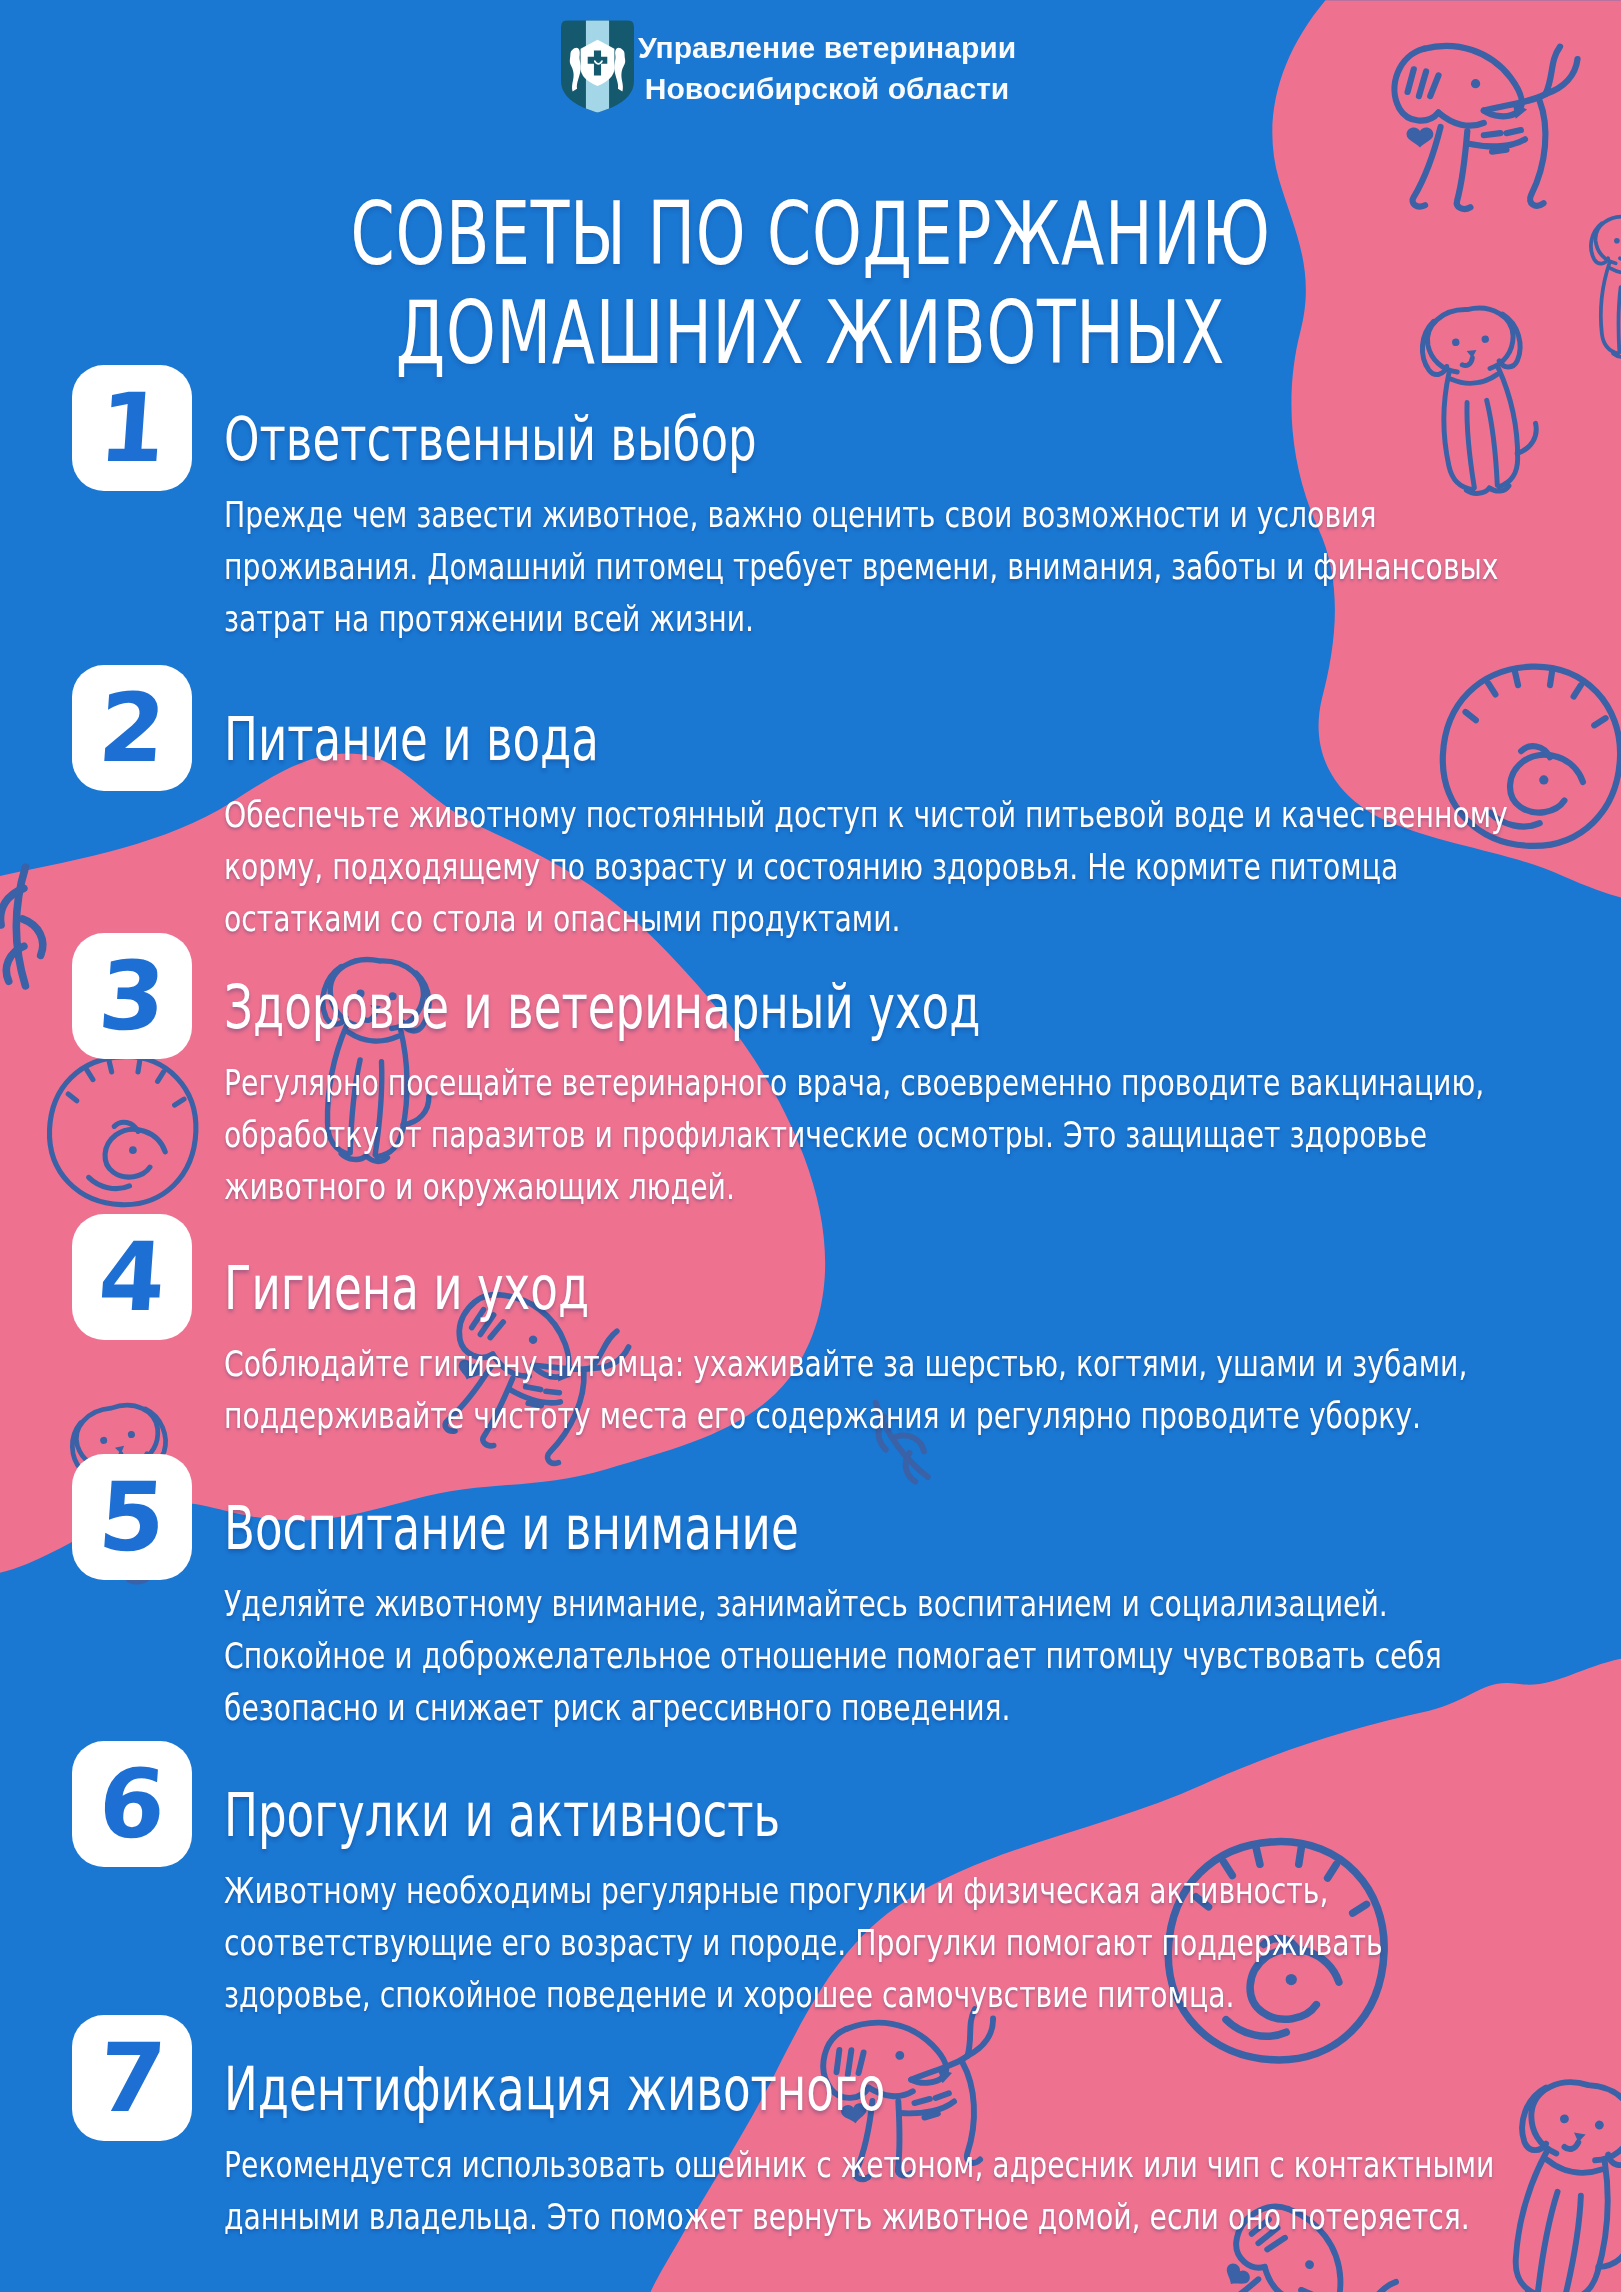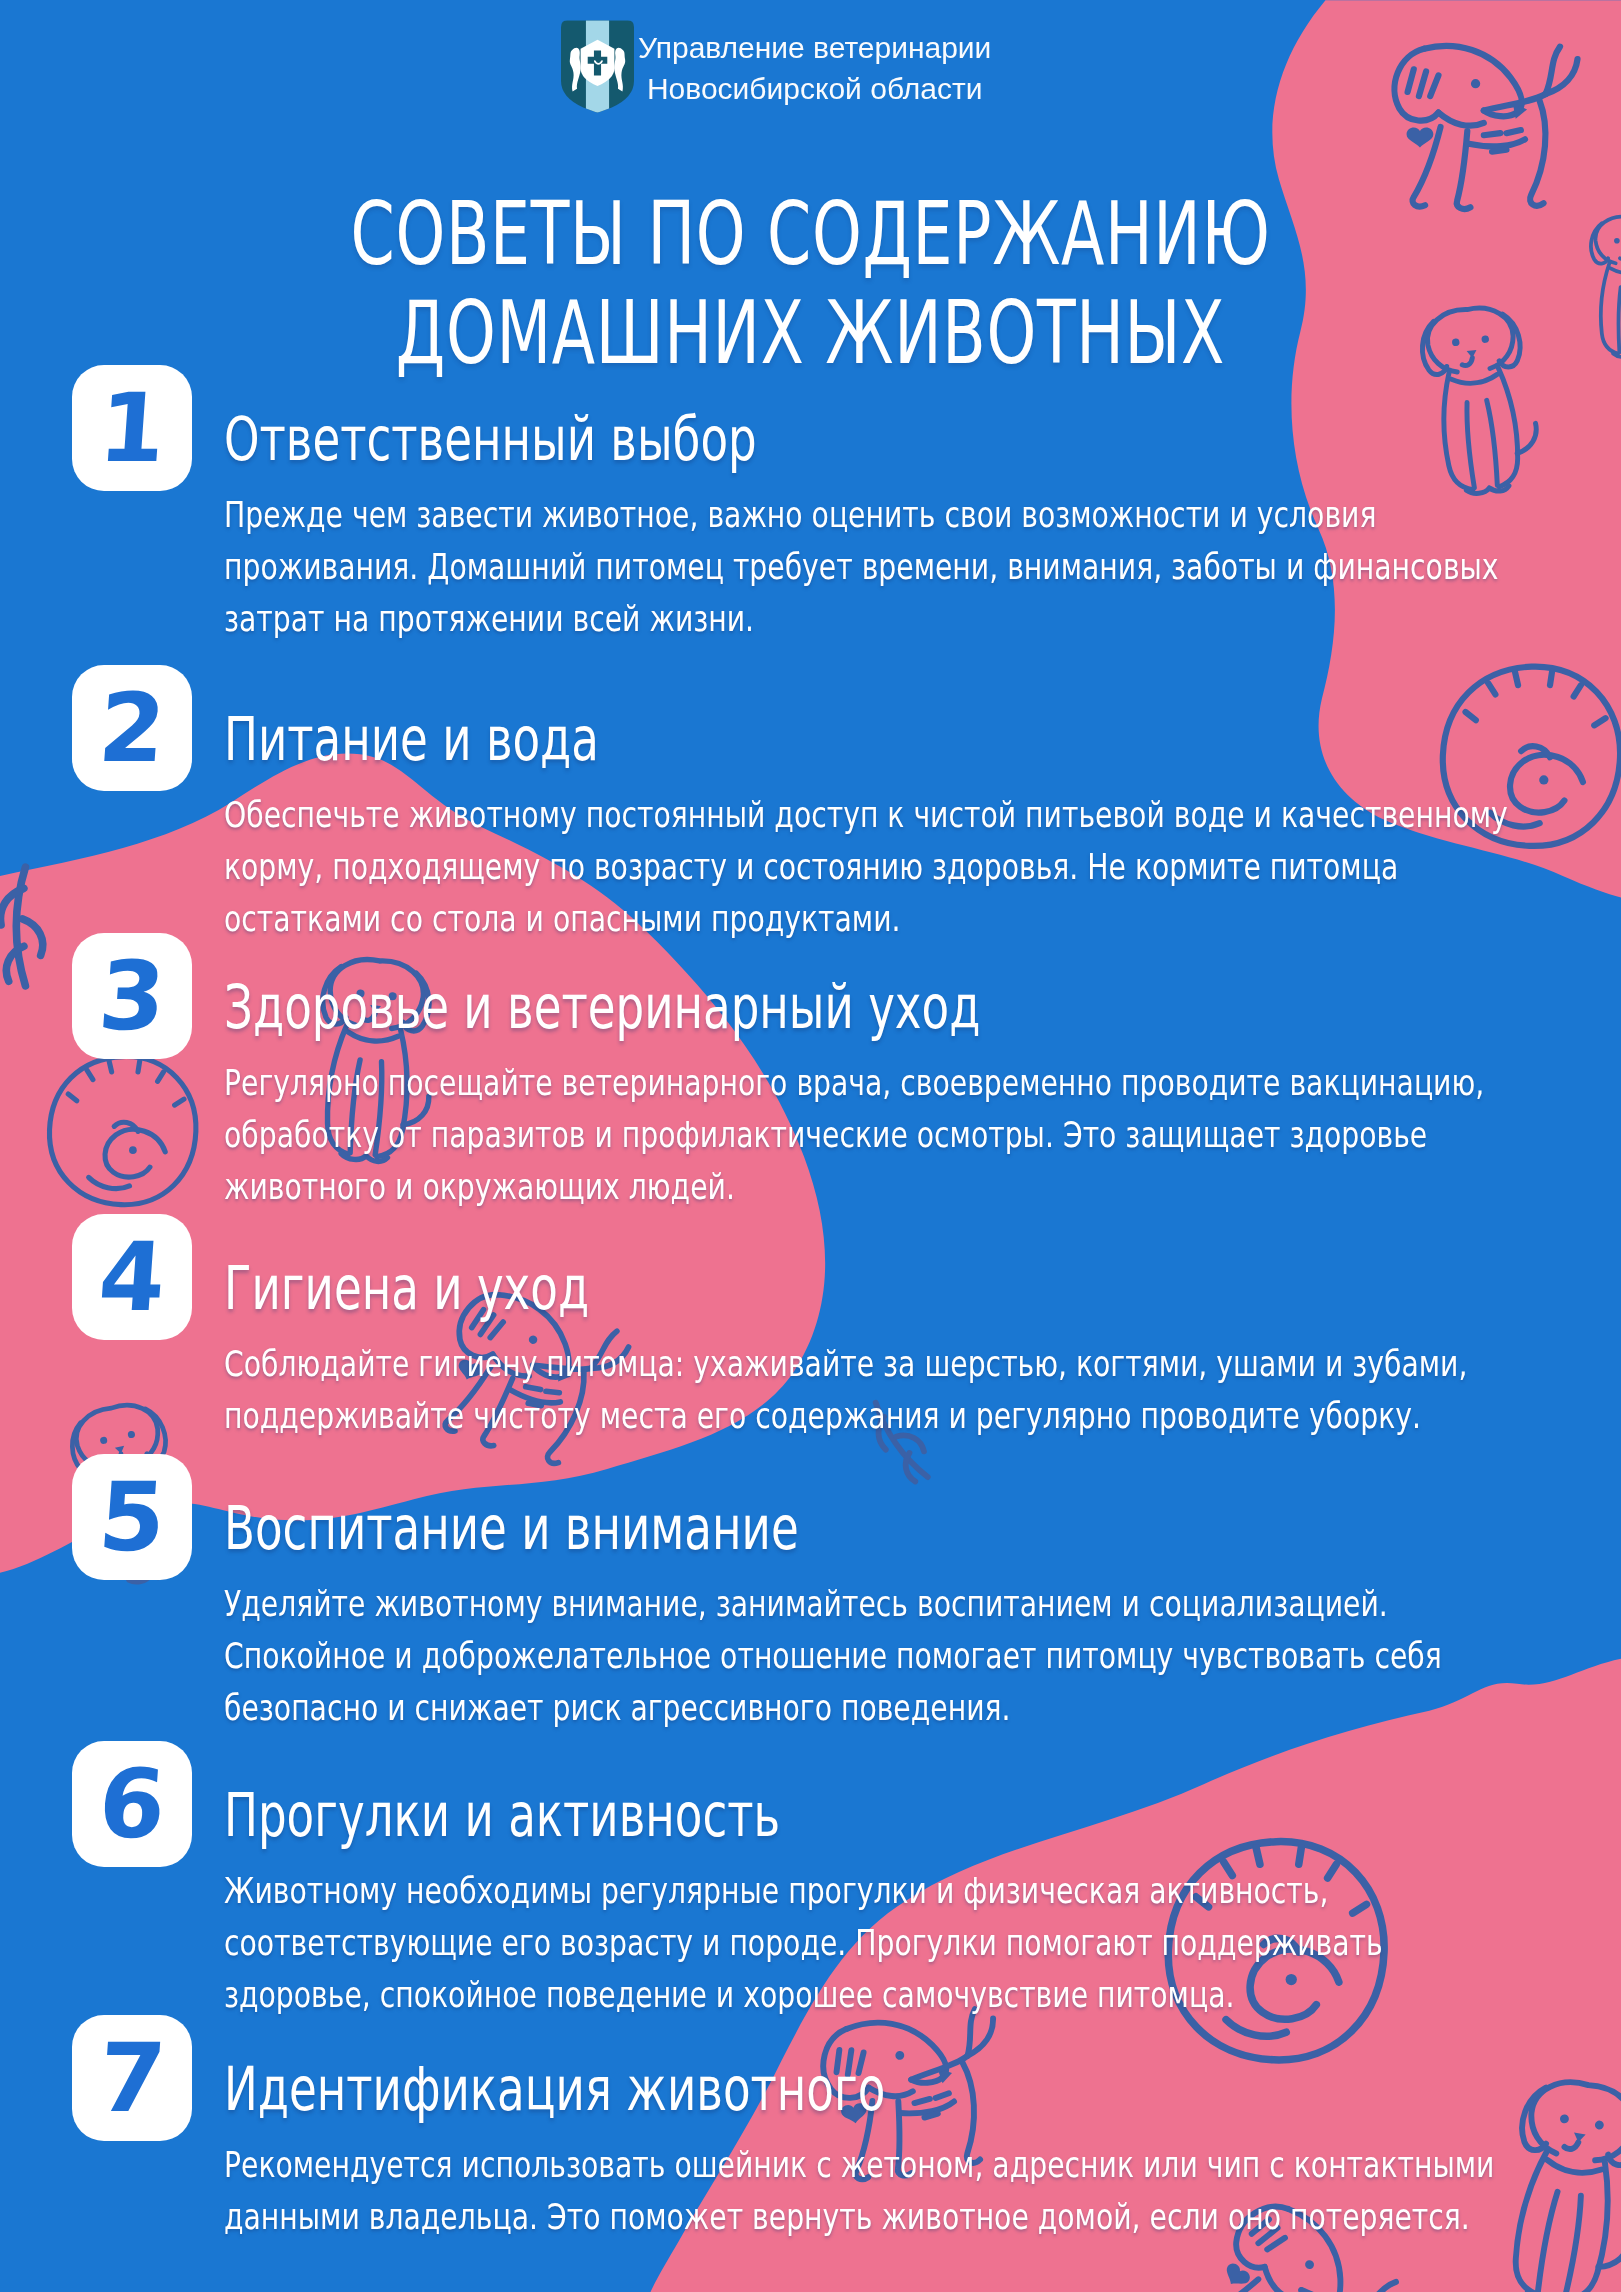--- a/index.html
+++ b/index.html
@@ -8,21 +8,21 @@
     background:#1A77D2;color:#fff;
     font-family:"DejaVu Sans",sans-serif;
   }
   .bg-art{position:absolute;left:0;top:0;width:1621px;height:2293px;}
 
   
   .logo{position:absolute;left:561px;top:19.7px;width:73px;height:93px;}
   .org-name{
     position:absolute;left:638px;top:27px;
     font-family:"Liberation Sans",sans-serif;
-    font-size:30px;line-height:41px;font-weight:400;
+    font-size:30px;line-height:41px;font-weight:700;
     text-align:center;white-space:pre-line;color:#FAFBFD;
   }
 
   
   .title{
     position:absolute;top:125px;left:50%;width:1343px;margin-left:-672px;
     text-align:center;font-size:88px;line-height:99px;font-weight:400;
     white-space:pre-line;letter-spacing:0.9px;
     transform:scaleX(0.72);transform-origin:50% 0;
     text-shadow:0 2.7px 5.4px rgba(17,45,105,.22);

